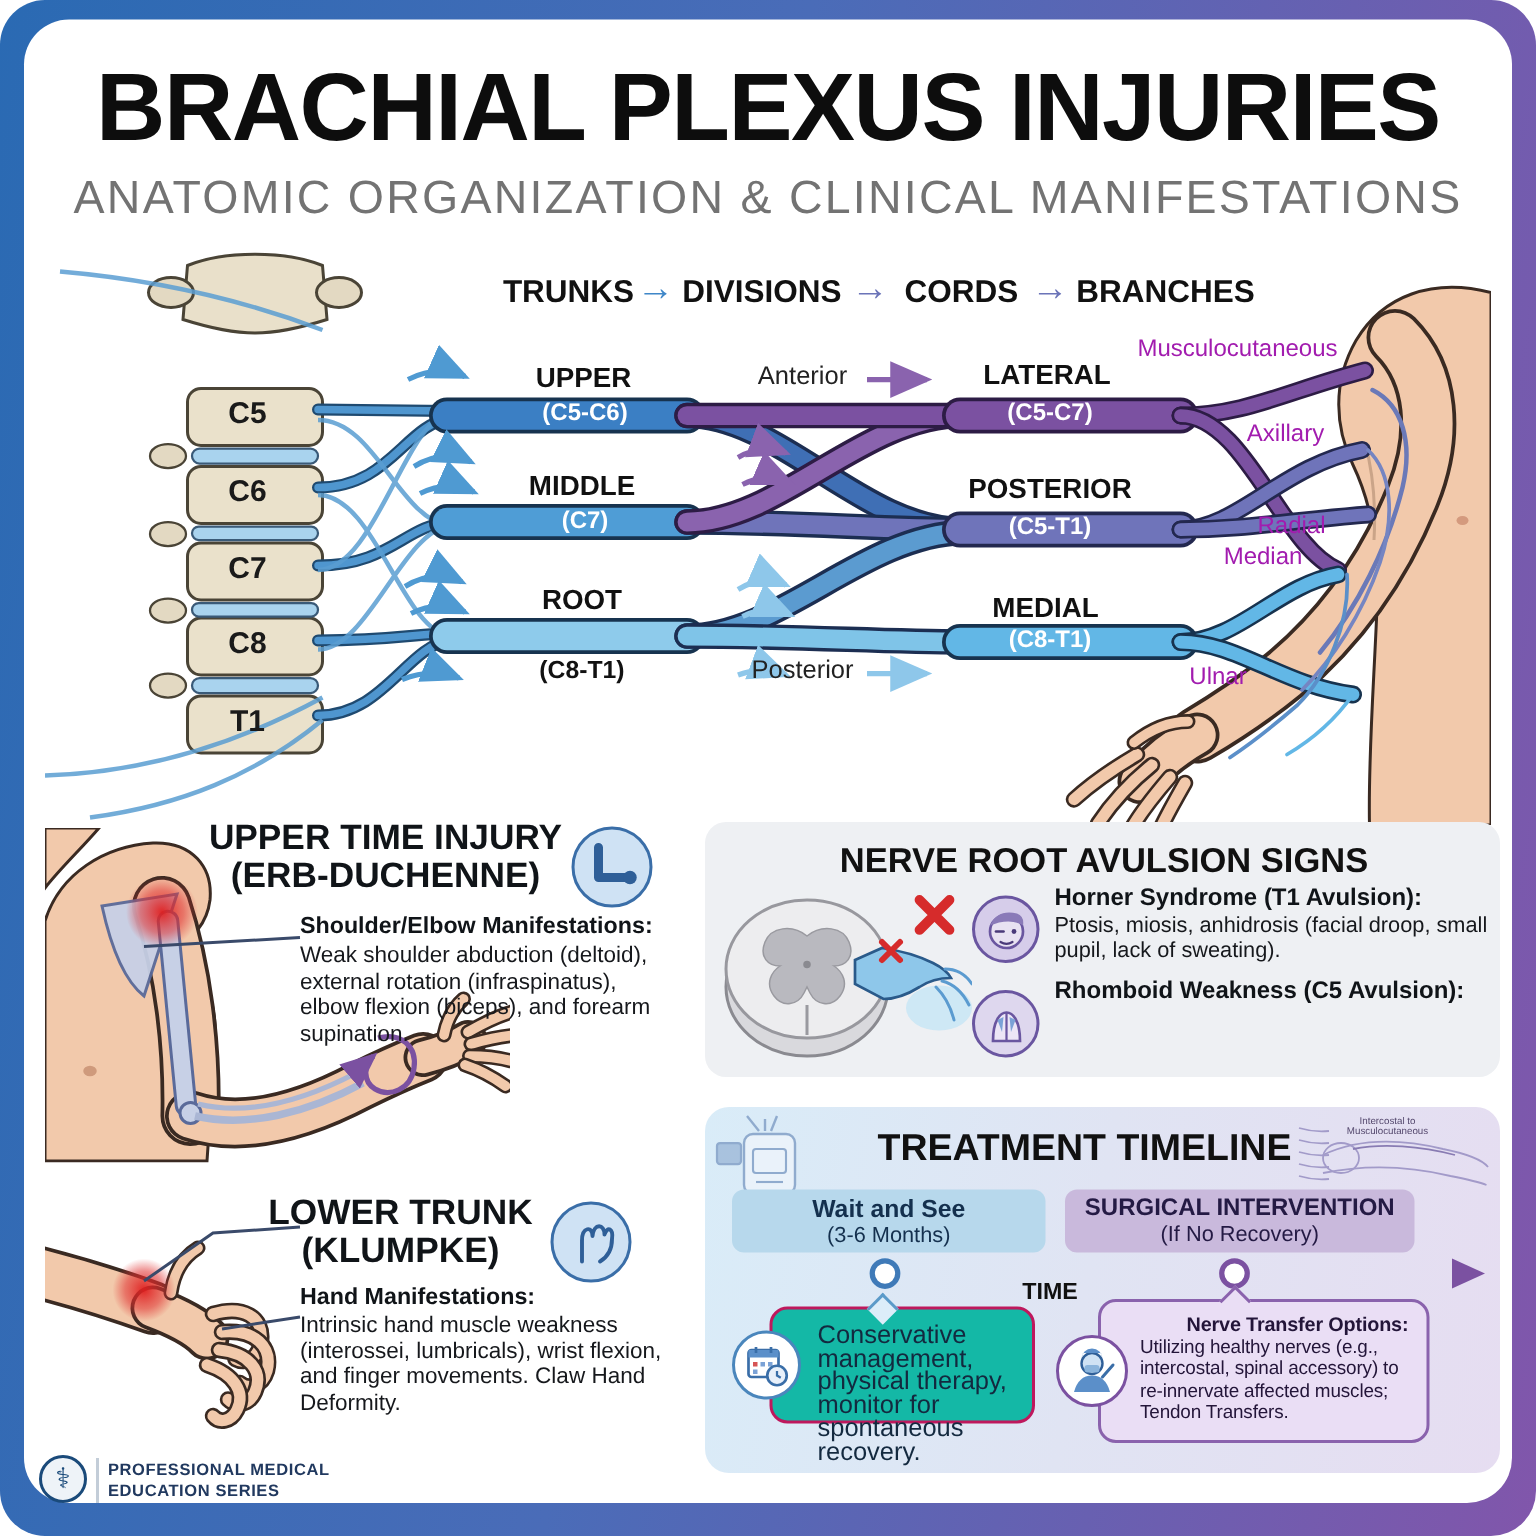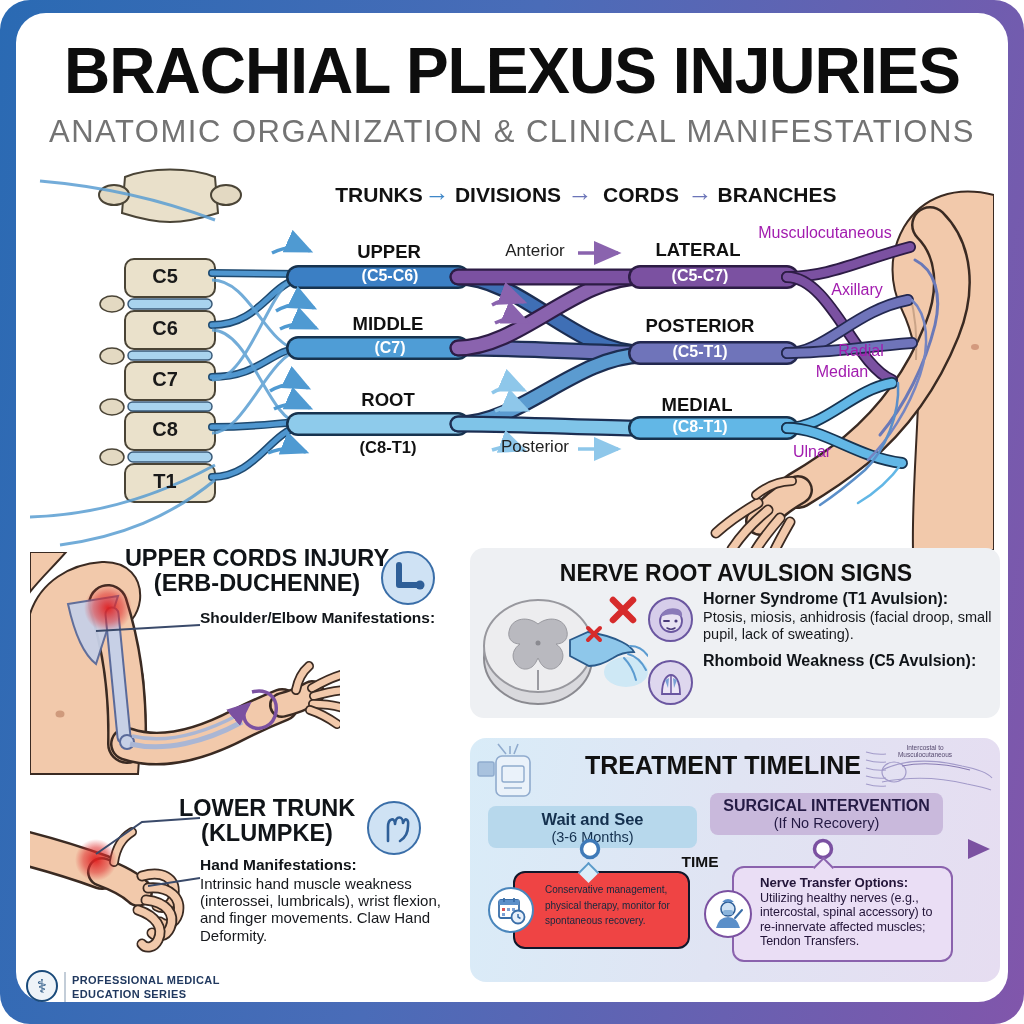--- a/index.html
+++ b/index.html
@@ -3,21 +3,21 @@
 <meta charset="utf-8">
 <style>
   html,body{margin:0;padding:0;background:#fff;}
   .page{position:relative;width:1024px;height:1024px;background:#fff;
         font-family:"Liberation Sans","DejaVu Sans",sans-serif;overflow:hidden;color:#111;}
   .frame{position:absolute;inset:0;border-radius:30px;
          background:linear-gradient(100deg,var(--frame-blue,#2a6ab3) 0%,#4a6cb8 45%,var(--frame-purple,#8156ab) 100%);}
   .card{position:absolute;left:16px;top:13px;right:16px;bottom:22px;background:#fff;border-radius:30px;}
   .abs{position:absolute;}
   .ctr{transform:translateX(-50%);white-space:nowrap;}
-  .b{font-weight:bold;}
+  .b{font-weight:bold;margin-left:31px;}
   .title{font-size:64px;font-weight:bold;letter-spacing:-1px;color:#0d0d0d;}
   .subtitle{font-size:31px;letter-spacing:1.5px;color:#737373;}
   .colhdr{font-size:21px;font-weight:bold;}
   .hdr-arrow{font-size:25px;font-weight:bold;line-height:20px;}
   .rootlbl{font-size:20px;font-weight:bold;color:#1a1a1a;}
   .trunklbl{font-size:18.5px;font-weight:bold;}
   .bandlbl{font-size:16px;font-weight:bold;color:#fff;}
   .bandlbl-dark{font-size:16.5px;font-weight:bold;color:#111;}
   .divlbl{font-size:17px;color:#222;}
   .branchlbl{font-size:16px;color:#a21caf;}
@@ -25,21 +25,21 @@
   .sec-head{font-size:15.5px;font-weight:bold;color:#101418;}
   .sec-body{font-size:15px;line-height:17.6px;color:#16181c;}
   .panel-gray{background:var(--panel-gray,#eef0f3);border-radius:14px;}
   .panel-tl{background:linear-gradient(100deg,var(--timeline-blue,#d9ecf8) 0%,#e0e4f3 48%,var(--timeline-purple,#e6ddf1) 100%);border-radius:16px;}
   .pill{display:flex;flex-direction:column;align-items:center;justify-content:center;border-radius:8px;}
   .pill1{background:#b7d8ec;color:#14304e;}
   .pill2{background:#c9b9dc;color:#241a44;}
   .pill .l1{font-size:16.5px;font-weight:bold;}
   .pill .l2{font-size:14.5px;}
   .bubble{border-radius:12px;box-sizing:border-box;}
-  .bubble1{background:#ef4444;border:2px solid #0f172a;padding:9px 8px 6px 30px;font-size:10px;line-height:15.6px;color:#13293f;}
+  .bubble1{background:#14b8a6;border:2px solid #be185d;padding:9px 8px 6px 30px;font-size:17px;line-height:15.6px;color:#13293f;}
   .bubble2{background:#eadef5;border:2px solid #8a62ad;padding:8px 8px 6px 26px;font-size:12.6px;line-height:14.6px;letter-spacing:-0.1px;color:#231539;}
   .tail{position:absolute;top:-8px;width:13px;height:13px;transform:rotate(45deg);}
   .tail1{left:66px;background:#dcedf9;border-left:2px solid #5b9ac9;border-top:2px solid #5b9ac9;}
   .tail2{left:82px;background:#eadef5;border-left:2px solid #8a62ad;border-top:2px solid #8a62ad;}
   .iconcirc{border-radius:50%;box-sizing:border-box;display:flex;align-items:center;justify-content:center;}
   .footer-txt{font-size:11px;font-weight:bold;letter-spacing:.4px;color:#21395f;}
   .logo{width:32px;height:32px;border:2.5px solid #1a4a7a;border-radius:50%;display:flex;align-items:center;justify-content:center;
         font-size:19px;color:#1a4a7a;box-sizing:border-box;background:#eef3f8;}
   .vdiv{width:1.5px;height:30px;background:#c3cdd8;}
   .sketch-cap{font-size:6.5px;line-height:7px;color:#55496e;text-align:center;width:90px;}
@@ -296,29 +296,30 @@
       <path d="M 102,184 C 135,192 172,182 208,163" fill="none" stroke="#aab6d4" stroke-width="3.5"></path>
     </g>
     <circle cx="78" cy="56" r="24" fill="url(#rg1)"></circle>
     <path d="M 222,140 C 238,136 248,146 246,160 C 244,174 230,180 220,174 C 212,169 212,158 219,152" fill="none" stroke="#7b51a1" stroke-width="3.5" marker-end="url(#mP2)"></path>
   </svg>
 
   <svg class="abs" style="left:92px;top:618px;" width="112" height="18">
     <path d="M 4,13 L 108,7" stroke="#3a4a6a" stroke-width="2" fill="none"></path>
   </svg>
 
-  <div class="abs ctr sec-title" style="left:257px;top:545px;">UPPER CORDS INJURY</div>
+  <div class="abs ctr sec-title" style="left:257px;top:545px;">UPPER TIME INJURY</div>
   <div class="abs ctr sec-title" style="left:257px;top:570px;">(ERB-DUCHENNE)</div>
   <div class="abs iconcirc" style="left:381px;top:551px;width:54px;height:54px;background:#cfe2f4;border:2.5px solid #3a6ea8;">
     <svg width="38" height="38" viewBox="0 0 38 38">
         <path d="M 10,6 L 10,26 L 30,26" fill="none" stroke="#2f5f98" stroke-width="6" stroke-linecap="round" stroke-linejoin="round"></path>
         <circle cx="31" cy="26" r="4.5" fill="#2f5f98"></circle>
       </svg>
   </div>
   <div class="abs sec-head" style="left:200px;top:609px;">Shoulder/Elbow Manifestations:</div>
+  <div class="abs sec-body" style="left:200px;top:628px;width:252px;">Weak shoulder abduction (deltoid), external rotation (infraspinatus), elbow flexion (biceps), and forearm supination.</div>
 
   <div class="abs panel-gray" style="left:470px;top:548px;width:530px;height:170px;"></div>
   <div class="abs ctr" style="left:736px;top:560px;font-size:23px;font-weight:bold;">NERVE ROOT AVULSION SIGNS</div>
 
   <svg class="abs" style="left:478px;top:588px;" width="170" height="125" viewBox="0 0 170 125">
     <ellipse cx="60" cy="70" rx="54" ry="46" fill="#d9d9dd" stroke="#8a8a90" stroke-width="2"></ellipse>
     <ellipse cx="60" cy="58" rx="54" ry="46" fill="#ededef" stroke="#98989e" stroke-width="2"></ellipse>
     <path d="M 60,36 C 50,28 36,30 32,40 C 28,50 34,56 42,56 C 36,60 32,68 38,76 C 44,84 54,82 58,74 L 60,70 L 62,74 C 66,82 76,84 82,76 C 88,68 84,60 78,56 C 86,56 92,50 88,40 C 84,30 70,28 60,36 Z" fill="#b9b9bf" stroke="#9a9aa0" stroke-width="1"></path>
     <circle cx="60" cy="55" r="2.5" fill="#8a8a90"></circle>
     <path d="M 60,82 L 60,102" stroke="#9a9aa0" stroke-width="2"></path>
@@ -416,21 +417,21 @@
     <g fill="none" stroke="#8d84bc" stroke-width="1.2">
       <path d="M 4,10 q 10,3 20,2 M 4,18 q 10,3 20,2 M 4,26 q 10,3 20,2 M 4,34 q 10,3 20,2 M 4,42 q 10,3 20,2"></path>
       <ellipse cx="32" cy="30" rx="12" ry="10"></ellipse>
       <path d="M 20,28 C 45,16 75,18 100,24 C 115,27 126,31 130,36"></path>
       <path d="M 20,40 C 50,34 80,36 105,42 C 115,44 124,46 129,48"></path>
       <path d="M 40,24 C 60,20 85,22 108,28" stroke="#6a5a9e"></path>
     </g>
   </svg>
   <div class="abs sketch-cap" style="left:880px;top:744px;">Intercostal to Musculocutaneous</div>
 
-  <div class="abs pill pill1" style="left:488px;top:793px;width:209px;height:42px;margin-top:13px;">
+  <div class="abs pill pill1" style="left:488px;top:793px;width:209px;height:42px;">
     <span class="l1">Wait and See</span>
     <span class="l2">(3-6 Months)</span>
   </div>
   <div class="abs pill pill2" style="left:710px;top:793px;width:233px;height:42px;">
     <span class="l1" style="font-size:16px;">SURGICAL INTERVENTION</span>
     <span class="l2">(If No Recovery)</span>
   </div>
 
   <svg class="abs" style="left:476px;top:836px;" width="516" height="26" viewBox="0 0 516 26">
     <defs>

